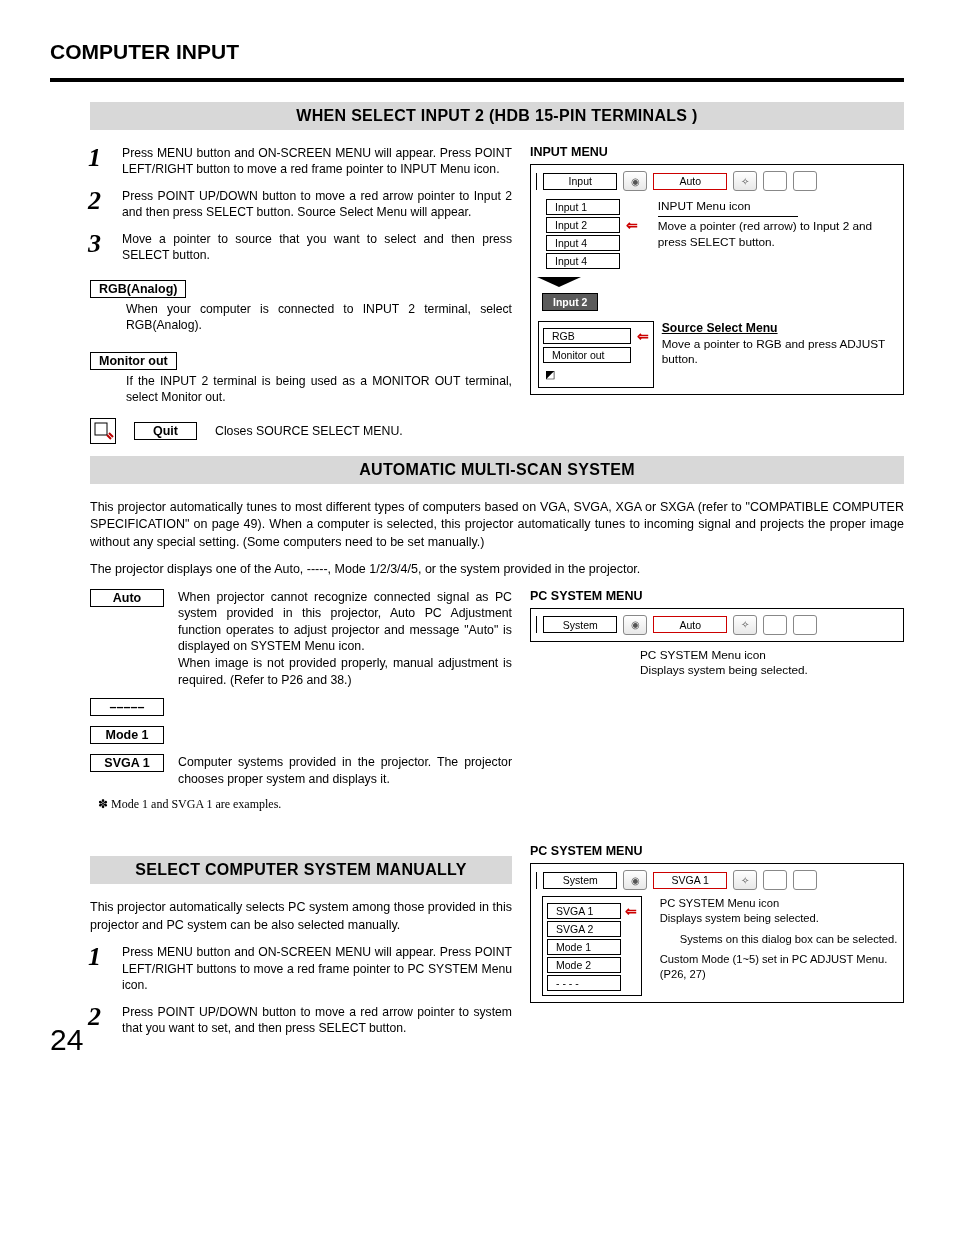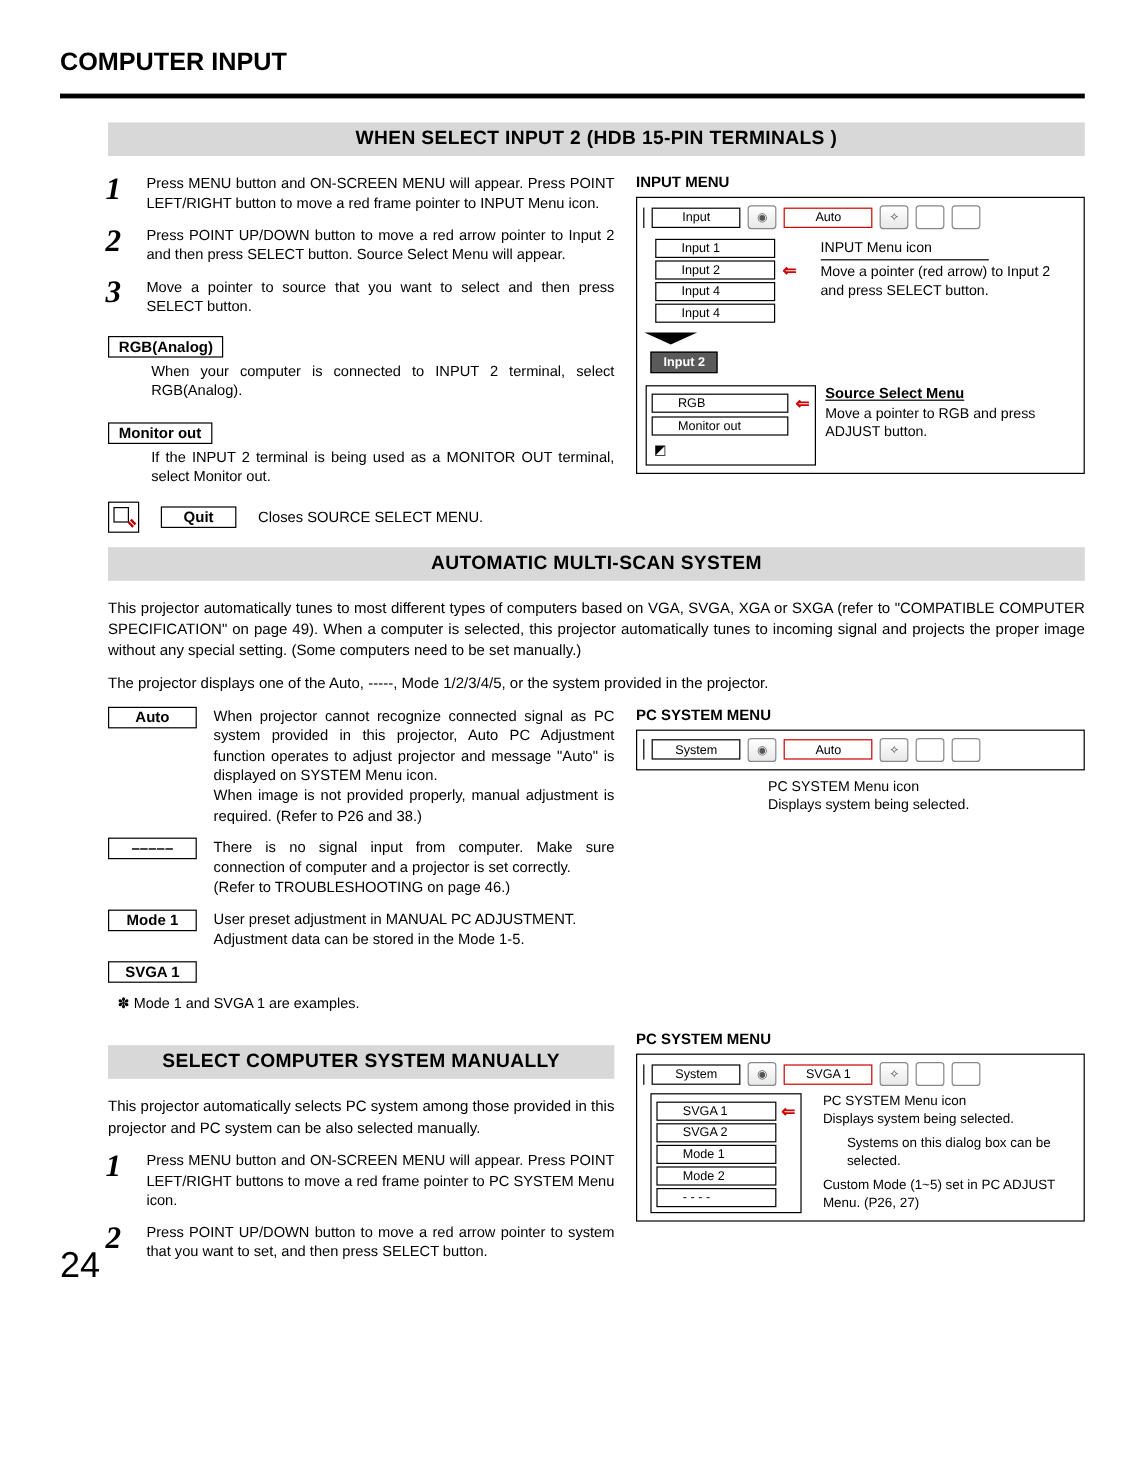--- a/index.html
+++ b/index.html
@@ -116,21 +116,22 @@
   .mode-text {
     text-align: justify;
     font-size: 12.3px;
     line-height: 1.35;
     flex: 1;
   }
   .footnote {
     margin-left: 48px;
     font-size: 12px;
     margin-top: 4px;
-    margin-bottom: 16px;
+    margin-bottom: 32px;
+    font-family: Liberation Serif, serif;
   }
   .menu-title {
     font-weight: bold;
     font-size: 12.5px;
     margin-bottom: 5px;
   }
   .menu-box {
     border: 1.3px solid #000;
     background: #fff;
     padding: 6px 5px 6px 5px;
@@ -172,21 +173,21 @@
   }
   .vline {
     width:1.3px; height:17px; background:#000;
   }
   .list-col {
     display:flex; flex-direction:column; gap:2px;
     margin-top:2px;
   }
   .list-cell {
     border: 1.3px solid #000;
-    padding: 1px 21px;
+    padding: 1px 8px;
     font-size: 10.5px;
     width: 56px;
     text-align: left;
     background:#fff;
   }
   .callout {
     font-size: 11.8px;
     line-height:1.3;
   }
   .callout-title {
@@ -321,30 +322,27 @@
 
 <div class="two-col">
   <div class="left-col">
     <div class="mode-row">
       <div class="mode-box">Auto</div>
       <div class="mode-text" style="white-space:pre-line;">When projector cannot recognize connected signal as PC system provided in this projector, Auto PC Adjustment function operates to adjust projector and message "Auto" is displayed on SYSTEM Menu icon.
 When image is not provided properly, manual adjustment is required.  (Refer to P26 and 38.)</div>
     </div>
     <div class="mode-row">
       <div class="mode-box">–––––</div>
-      <div class="mode-text" style="white-space:pre-line;">There is no signal input from computer.  Make sure connection of computer and a projector is set correctly.
-(Refer to TROUBLESHOOTING on page 46.)</div>
     </div>
     <div class="mode-row">
       <div class="mode-box">Mode 1</div>
-      <div class="mode-text" style="white-space:pre-line;">User preset adjustment in MANUAL PC ADJUSTMENT.
-Adjustment data can be stored in the Mode 1-5.</div>
     </div>
     <div class="mode-row">
       <div class="mode-box">SVGA 1</div>
+      <div class="mode-text" style="white-space:pre-line;">Computer systems provided in the projector. The projector chooses proper system and displays it.</div>
     </div>
     <div class="footnote">✽  Mode 1 and SVGA 1 are examples.</div>
   </div>
 
   <div class="right-col">
     <div class="menu-title">PC SYSTEM MENU</div>
     <div class="menu-box" style="padding-bottom:4px;">
       <div class="menu-header-row" style="margin-bottom:2px;">
         <div class="vline"></div>
         <div class="menu-cell wide">System</div>

